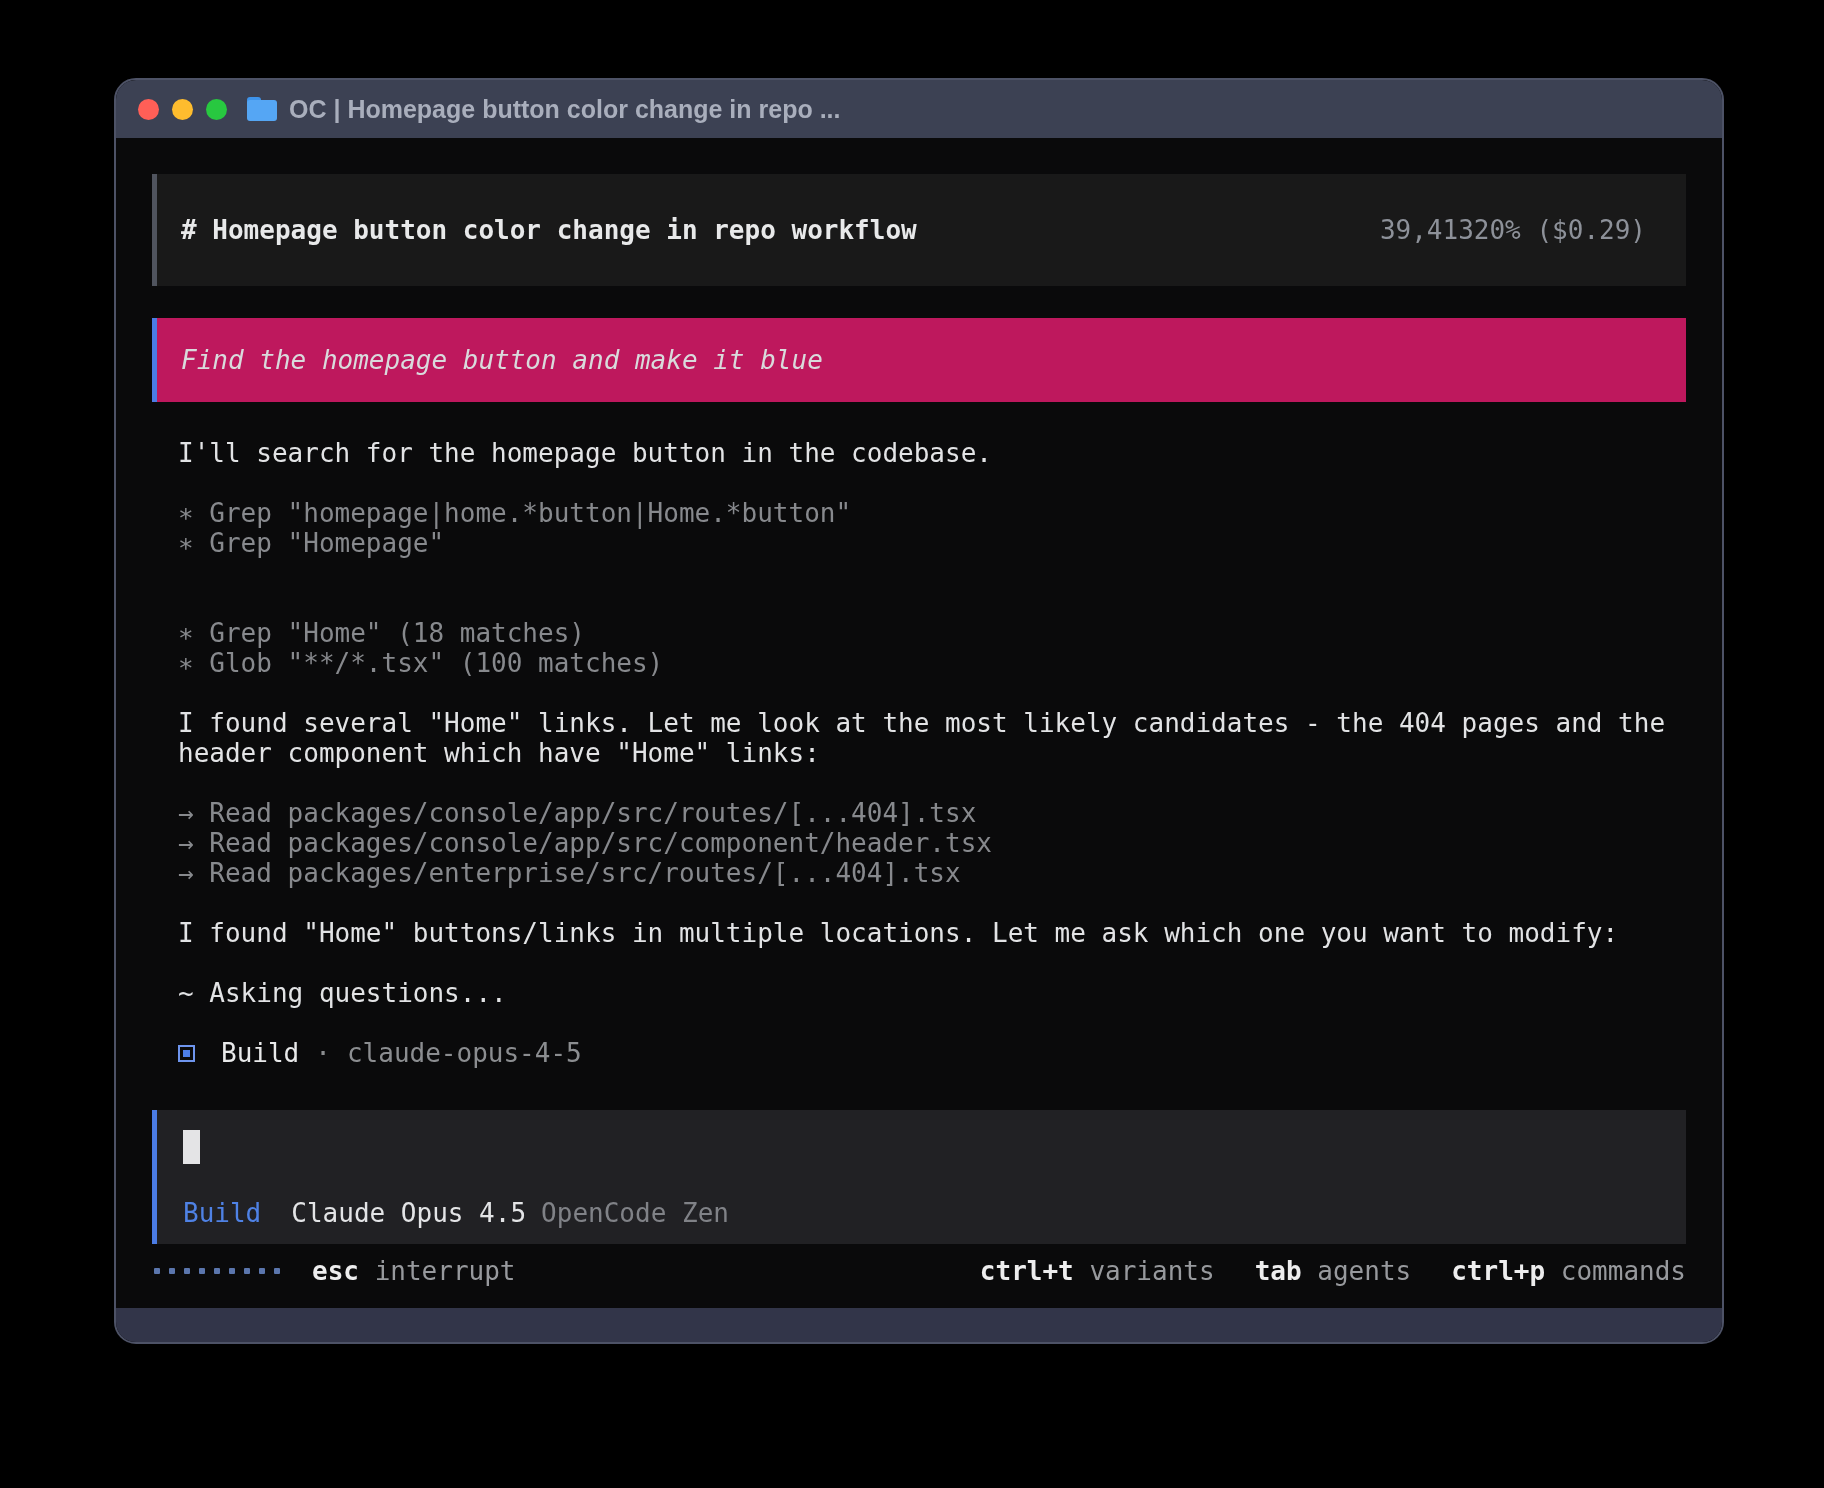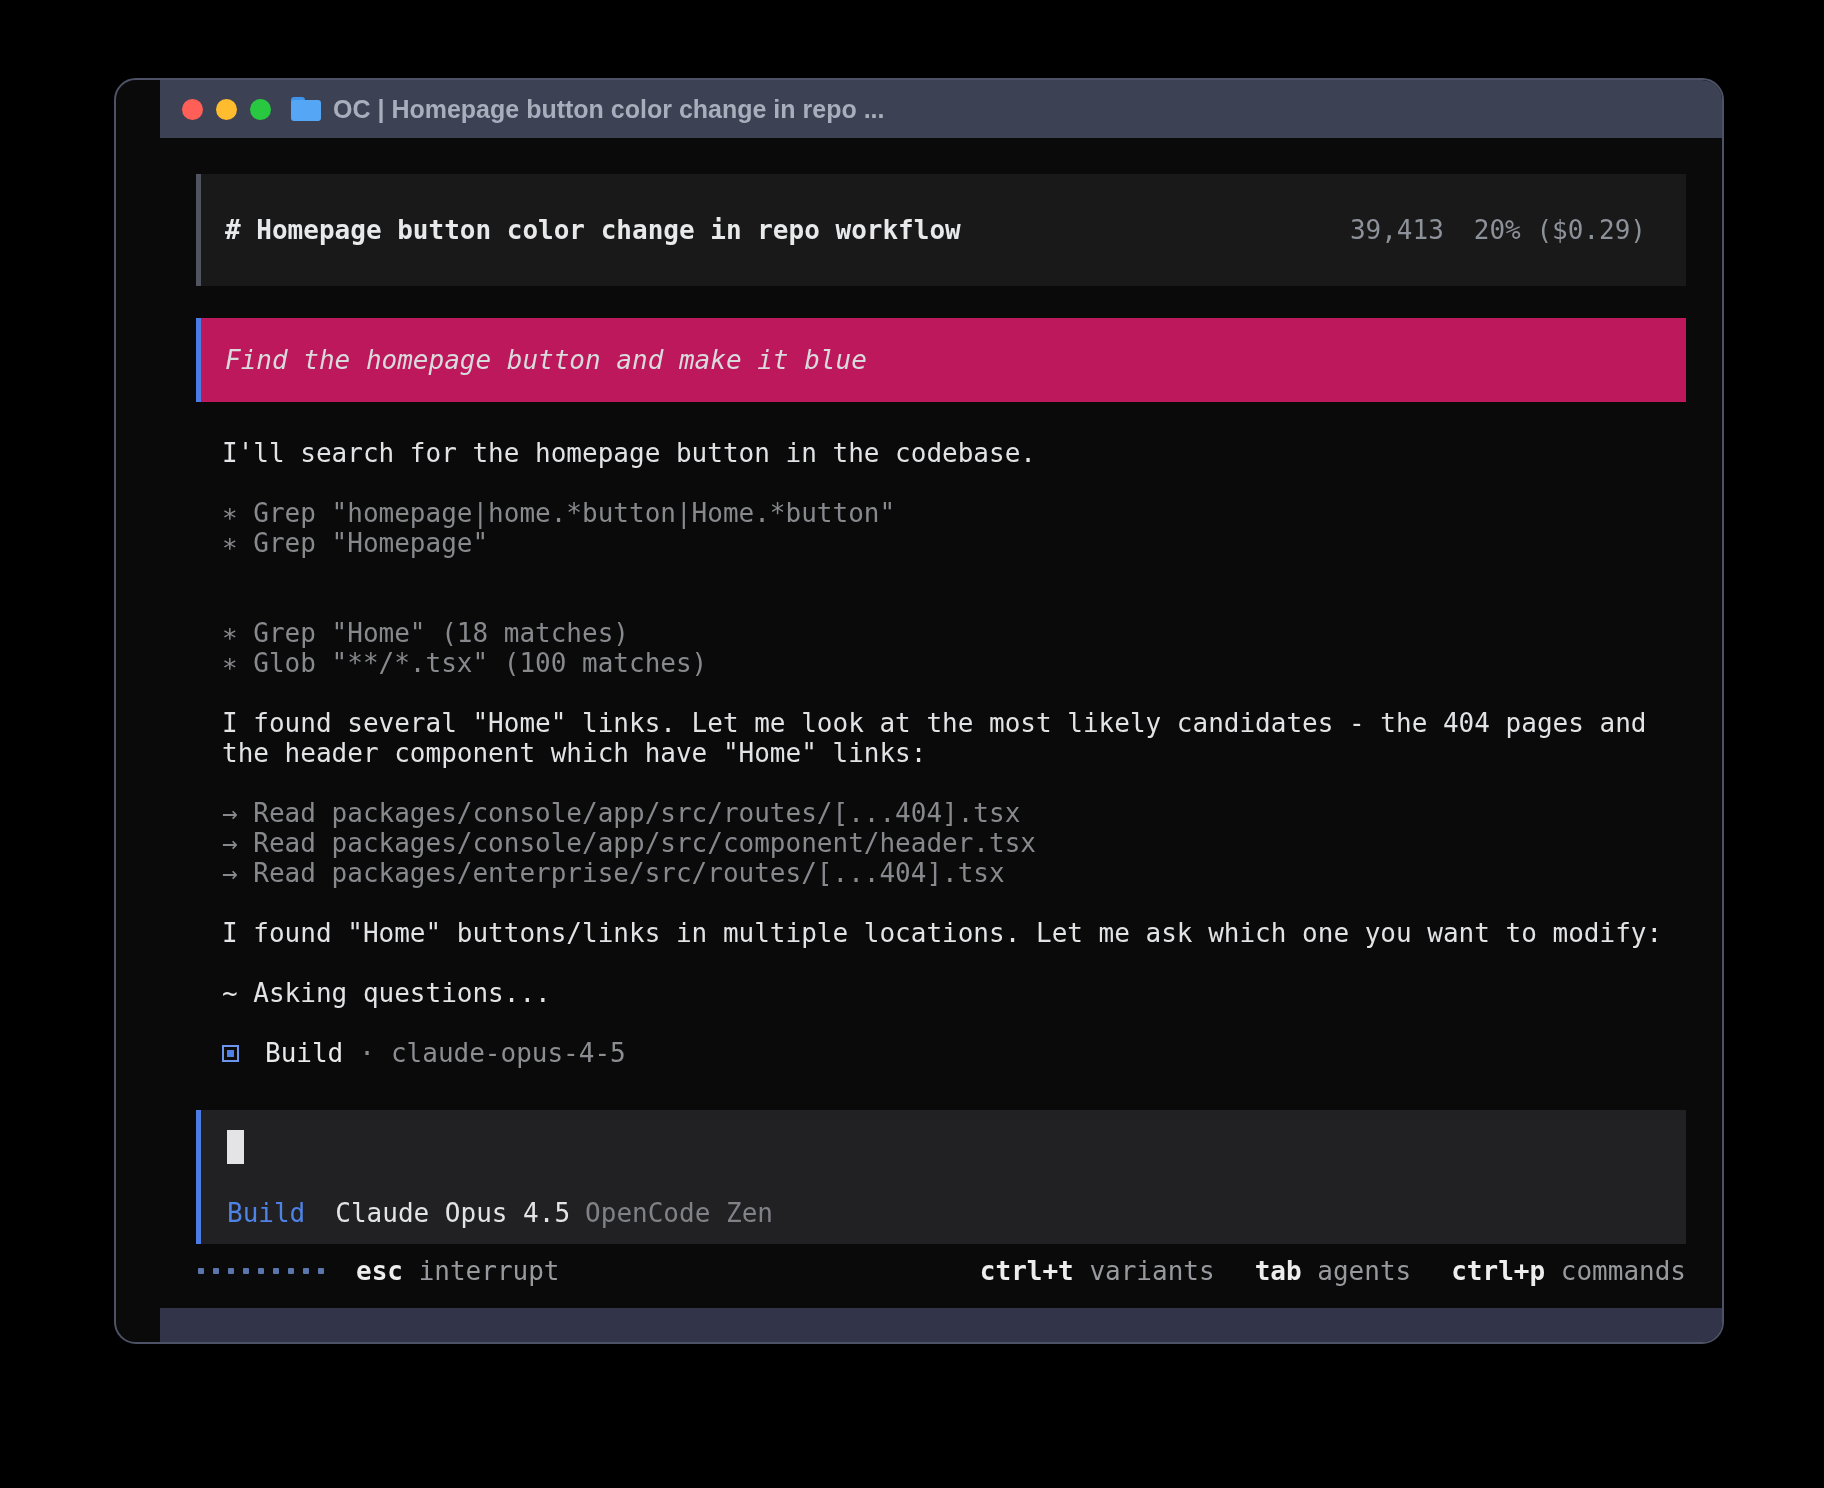--- a/index.html
+++ b/index.html
@@ -9,21 +9,20 @@
   .window {
     position: absolute;
     left: 114px; top: 78px;
     width: 1610px; height: 1266px;
     background: #0a0a0b;
     border: 2px solid #4d5266;
     border-radius: 22px;
     overflow: hidden;
     display: flex;
     flex-direction: column;
-    padding-left: 44px;
   }
 
   
   .titlebar {
     height: 58px;
     flex: 0 0 58px;
     background: #3c4153;
     display: flex;
     align-items: center;
     padding: 0 22px;
@@ -72,21 +71,21 @@
     display: flex;
     align-items: center;
     padding: 0 40px 0 24px;
   }
 
   .header-block {
     height: 112px;
     justify-content: space-between;
   }
   .header-title { font-weight: bold; color: #e8e9ea; white-space: nowrap; }
-  .header-stats { display: flex; gap: 30px; color: #8d9199; white-space: nowrap; }
+  .header-stats { display: flex; color: #8d9199; white-space: nowrap; }
 
   .user-block {
     margin-top: 32px;
     height: 84px;
     background: #be185d;
     border-left-color: #4b7ce5;
     color: #d9dadc;
     font-style: italic;
   }
 

